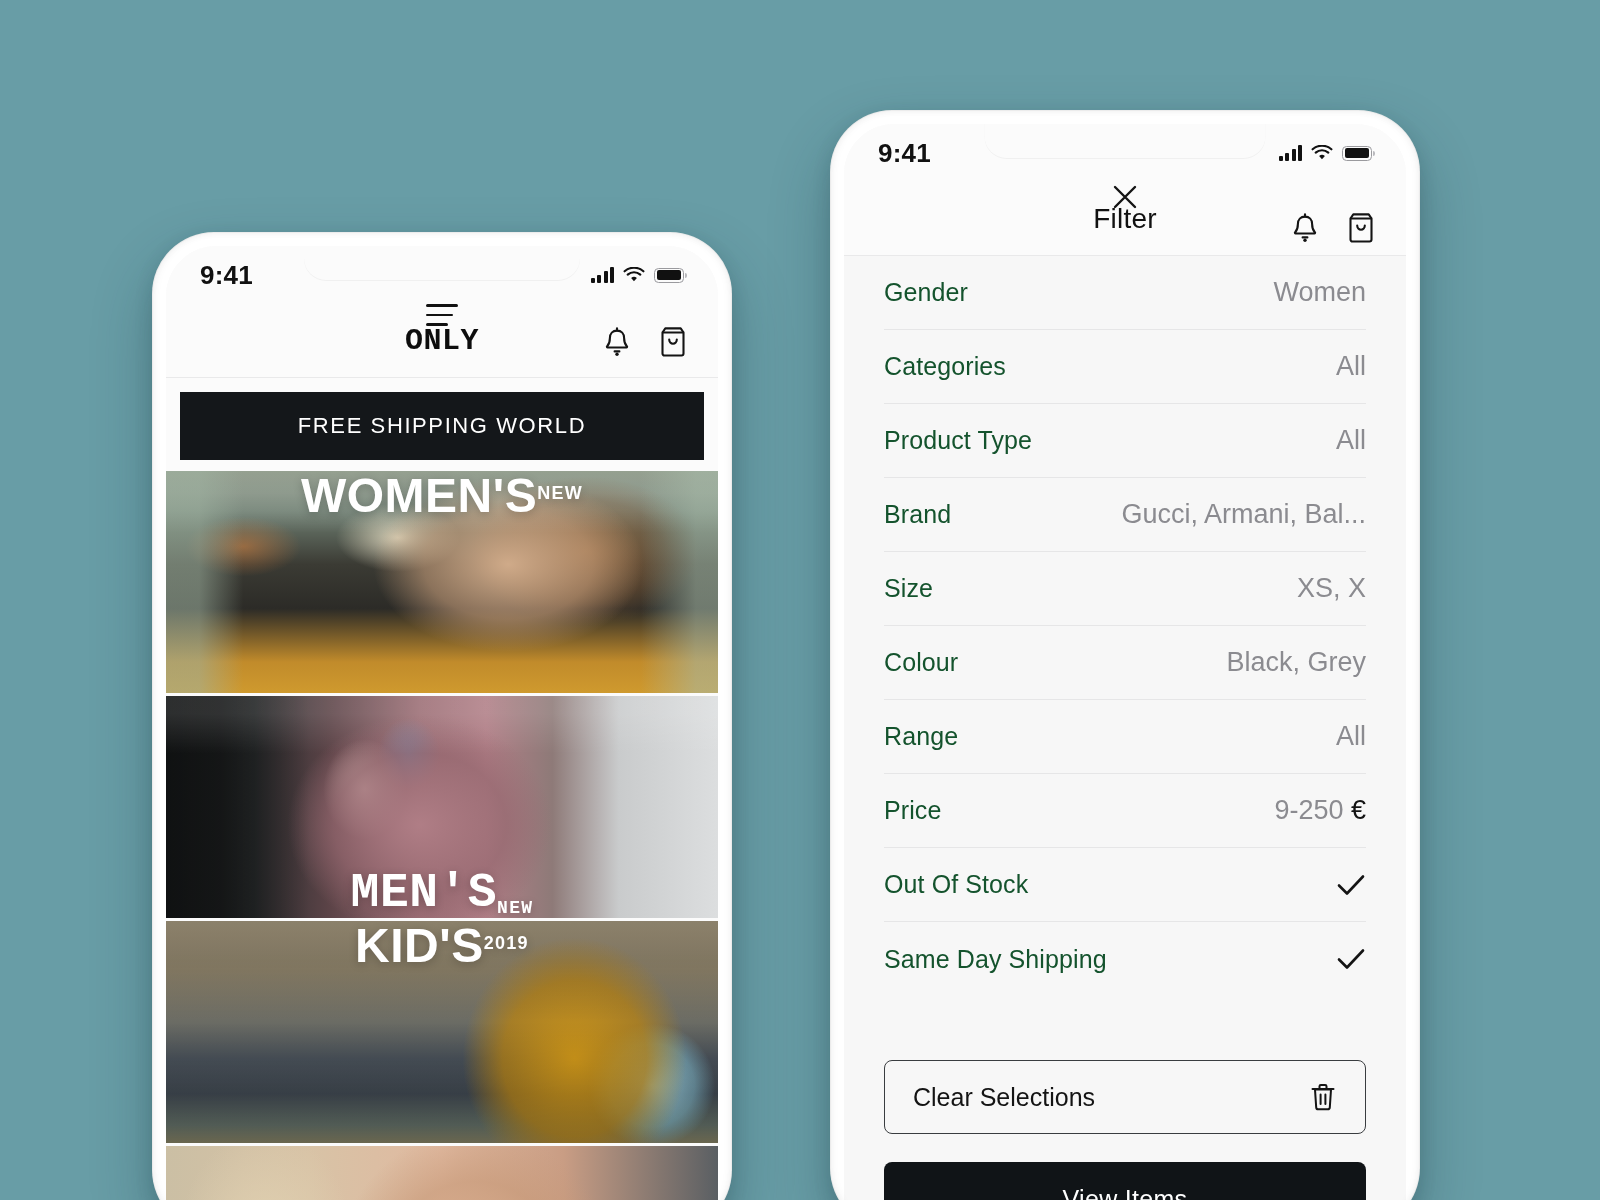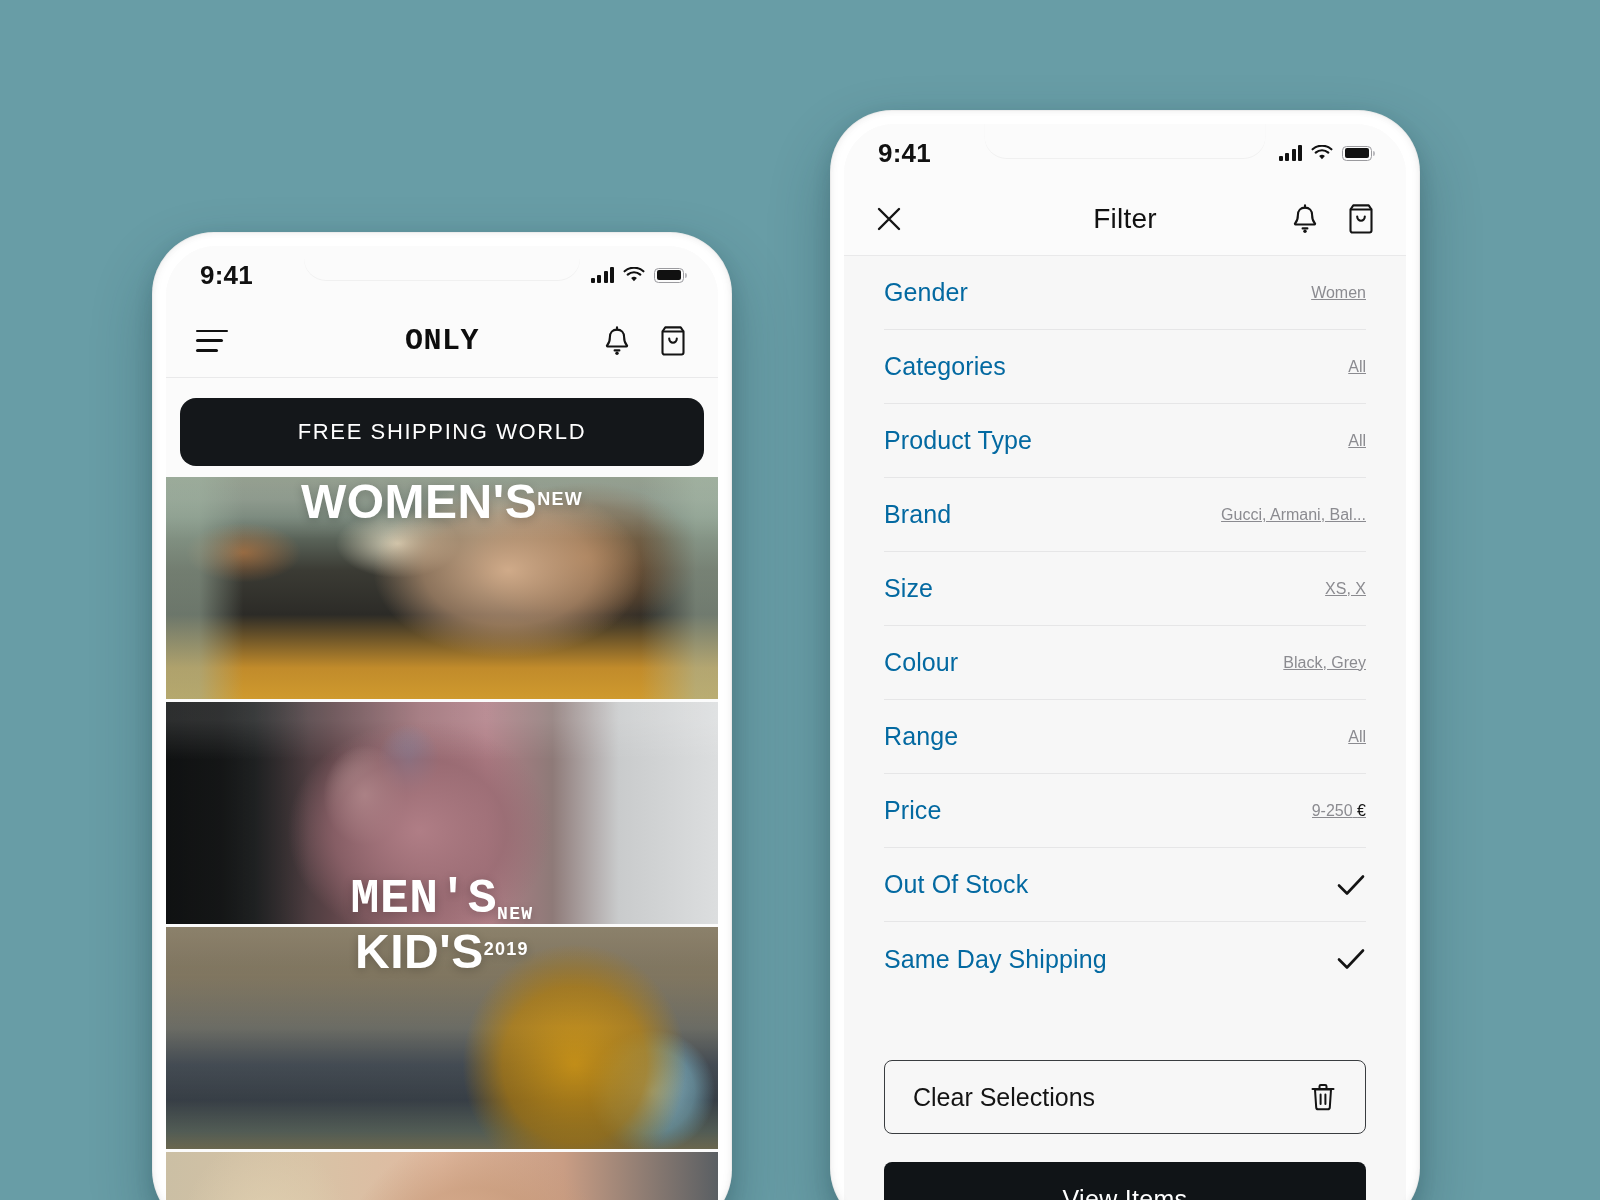--- a/index.html
+++ b/index.html
@@ -80,20 +80,21 @@
   }
 
   
   .navbar {
     height: 74px;
     display: flex; align-items: center;
     padding: 0 30px;
     background: #fbfbfb;
     border-bottom: 1px solid #e9e9ea;
     position: relative;
+    flex-direction: column;
   }
   .nav-icons { margin-left: auto; display: flex; align-items: center; gap: 26px; }
   .icon-btn { display: flex; align-items: center; justify-content: center; cursor: pointer; }
 
   
   .hamburger { width: 32px; height: 22px; display:flex; flex-direction:column; justify-content:space-between; }
   .hamburger i { display:block; height: 2.6px; background:#111; border-radius:2px; }
   .hamburger i:nth-child(1){ width: 100%; }
   .hamburger i:nth-child(2){ width: 84%; }
   .hamburger i:nth-child(3){ width: 70%; }
@@ -107,23 +108,23 @@
     color: #0d0d0d;
   }
 
   .page-title {
     position:absolute; left:50%; top:50%; transform: translate(-50%,-50%);
     font-size: 28px; color: #111; letter-spacing:.2px;
   }
 
   
   .promo {
-    margin: 20px 14px 11px;
+    margin: 14px 14px 11px;
     background: #14171a;
-    border-radius: 16px;
+    border-radius: 0;
     height: 68px;
     display:flex; align-items:center; justify-content:center;
     color:#fff; font-size:22px; letter-spacing: 1.6px;
   }
   .cards { display:flex; flex-direction:column; gap: 3px; }
   .card {
     position: relative;
     height: 222px;
     overflow:hidden;
     display:flex; justify-content:center;
@@ -197,24 +198,24 @@
   }
 
   
   .filter-body { background: #f7f7f7; padding: 0 40px; }
   .frow {
     display:flex; align-items:center;
     height: 74px;
     border-bottom: 1px solid #e6e6e7;
   }
   .frow:last-of-type { border-bottom: none; }
-  .frow .k { font-size: 25px; color: #0369a1; letter-spacing:.1px; }
+  .frow .k { font-size: 25px; color: #14532d; letter-spacing:.1px; }
   .frow .v {
-    margin-left:auto; font-size: 16px; color: #8b8b90;
-    white-space: nowrap; overflow: hidden; text-decoration: underline;
+    margin-left:auto; font-size: 27px; color: #8b8b90;
+    white-space: nowrap; overflow: hidden;
   }
   .frow .v .cur { color:#141414; }
   .check {
     margin-left:auto;
     width: 30px; height: 30px;
     display:flex; align-items:center; justify-content:center;
   }
   .actions { padding: 64px 40px 0; background:#f7f7f7; }
   .btn-outline {
     height: 74px; border: 1.8px solid #3a3d40; border-radius: 8px;

